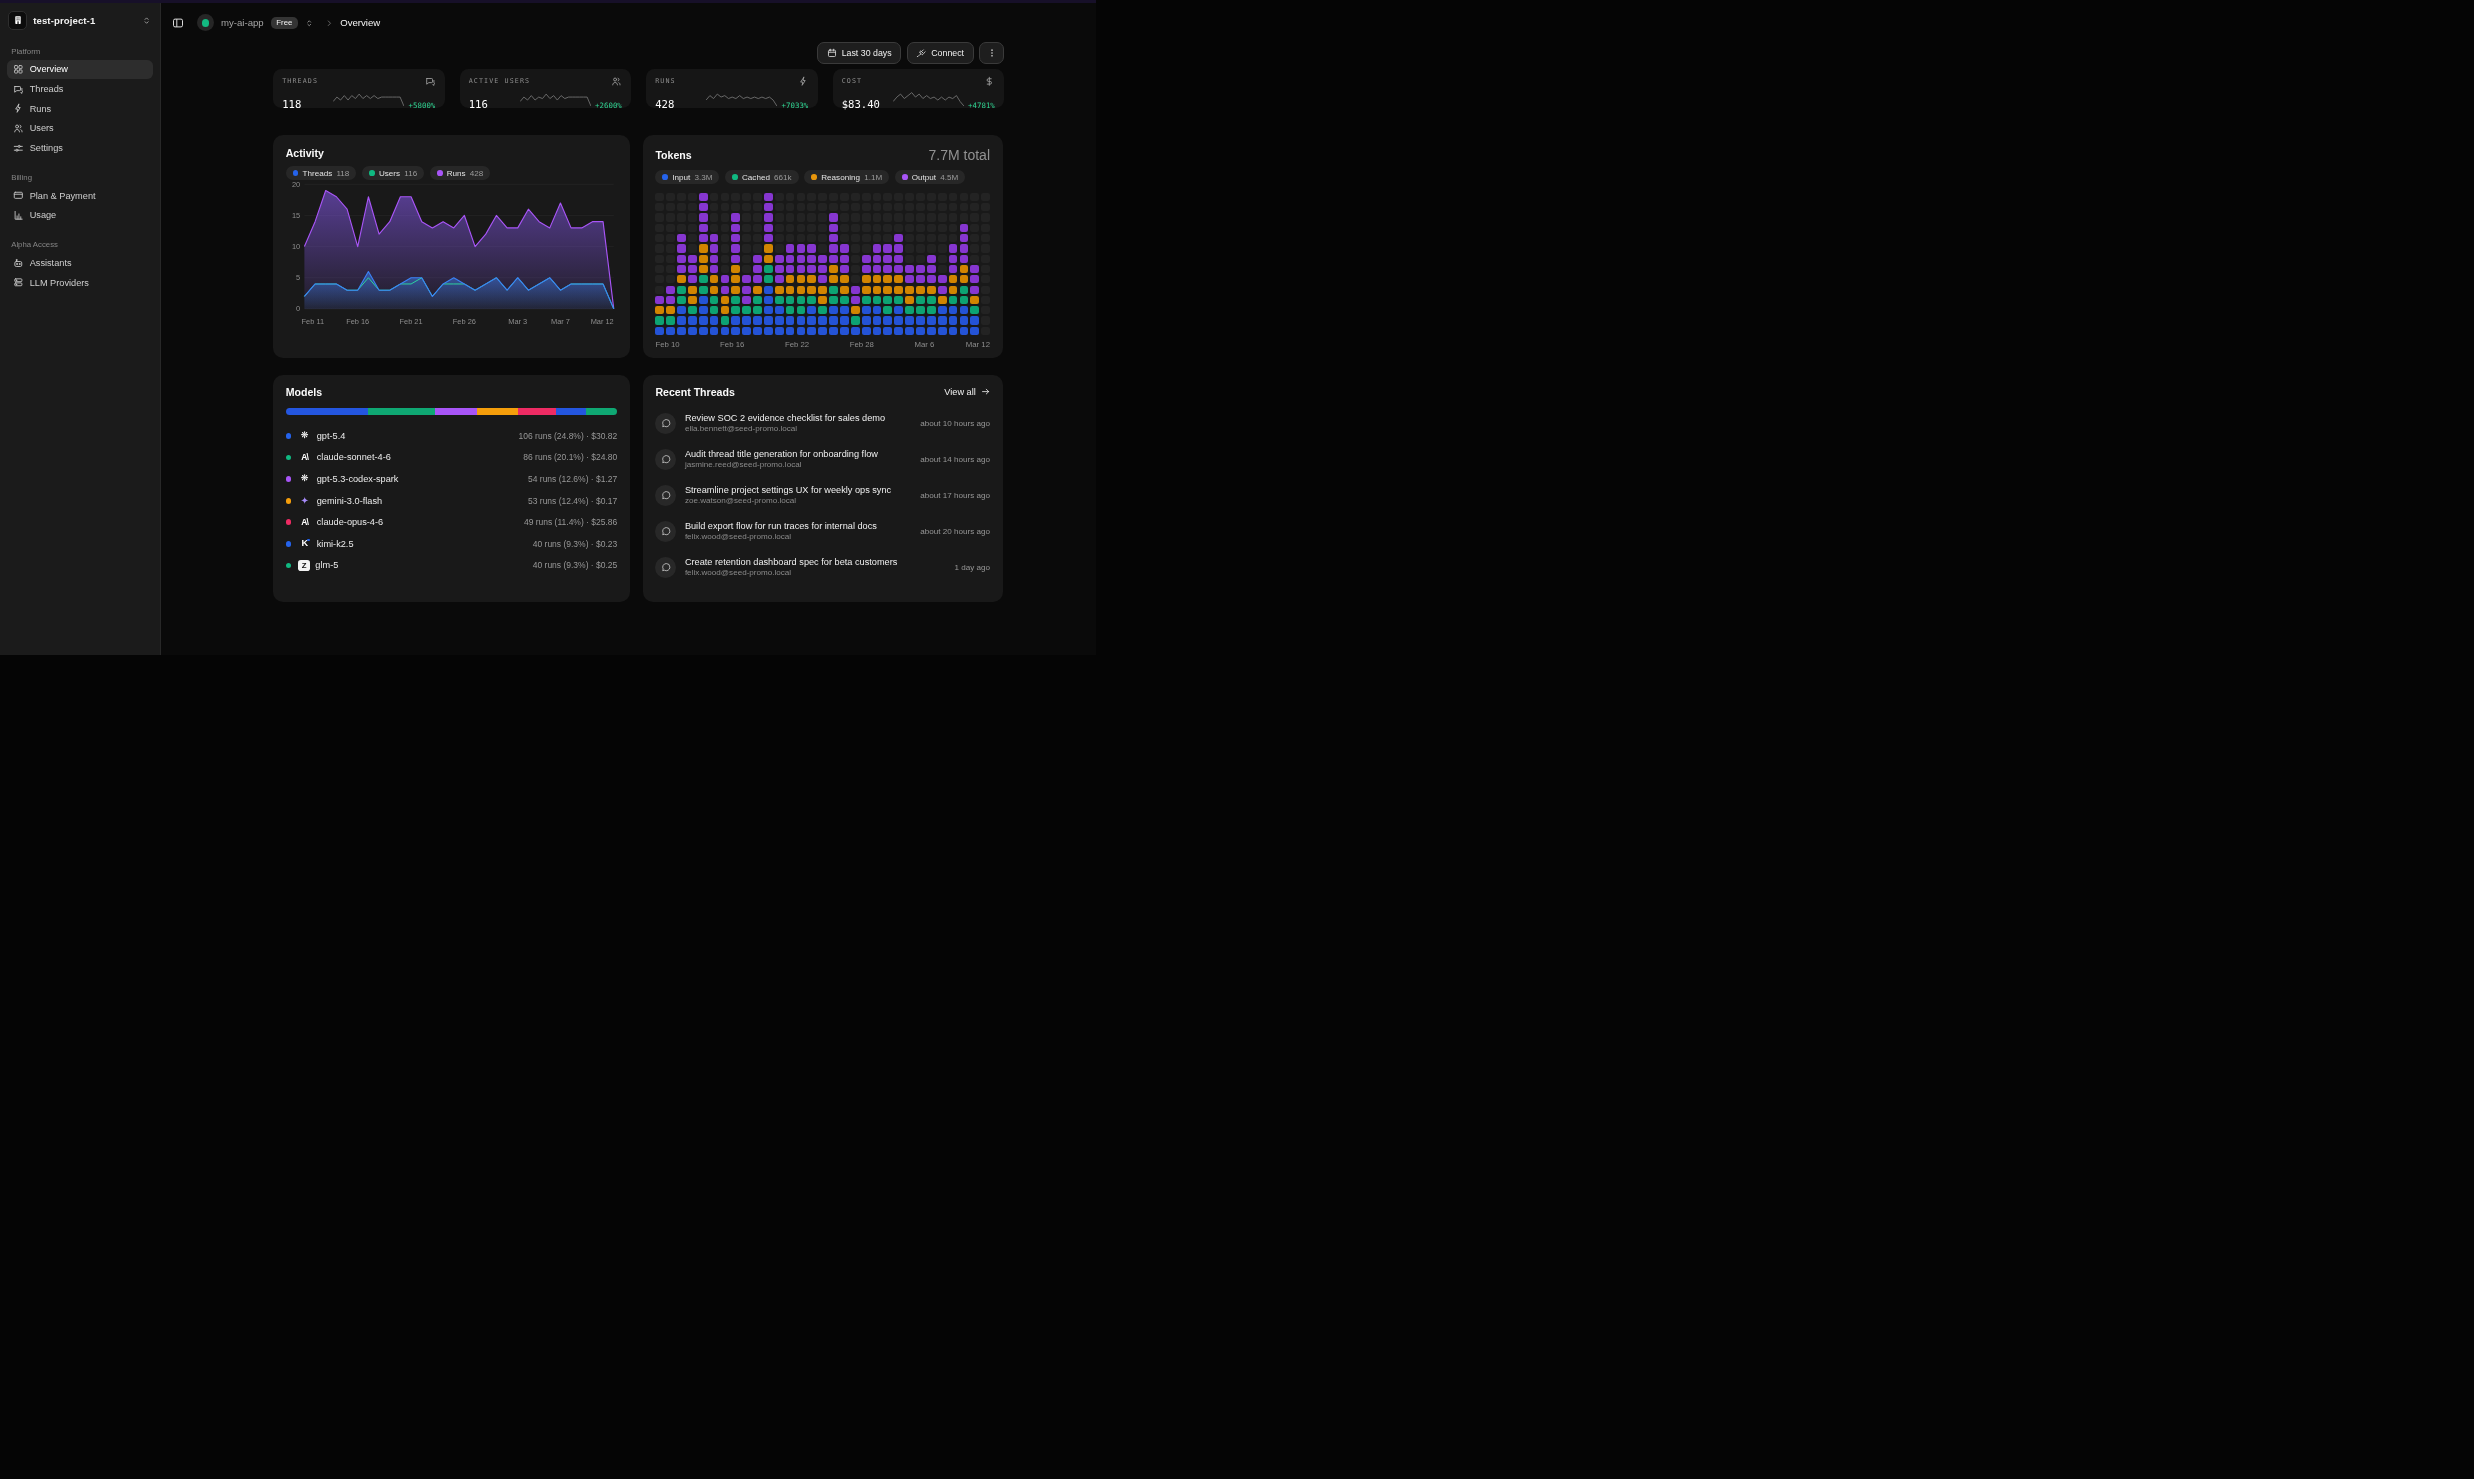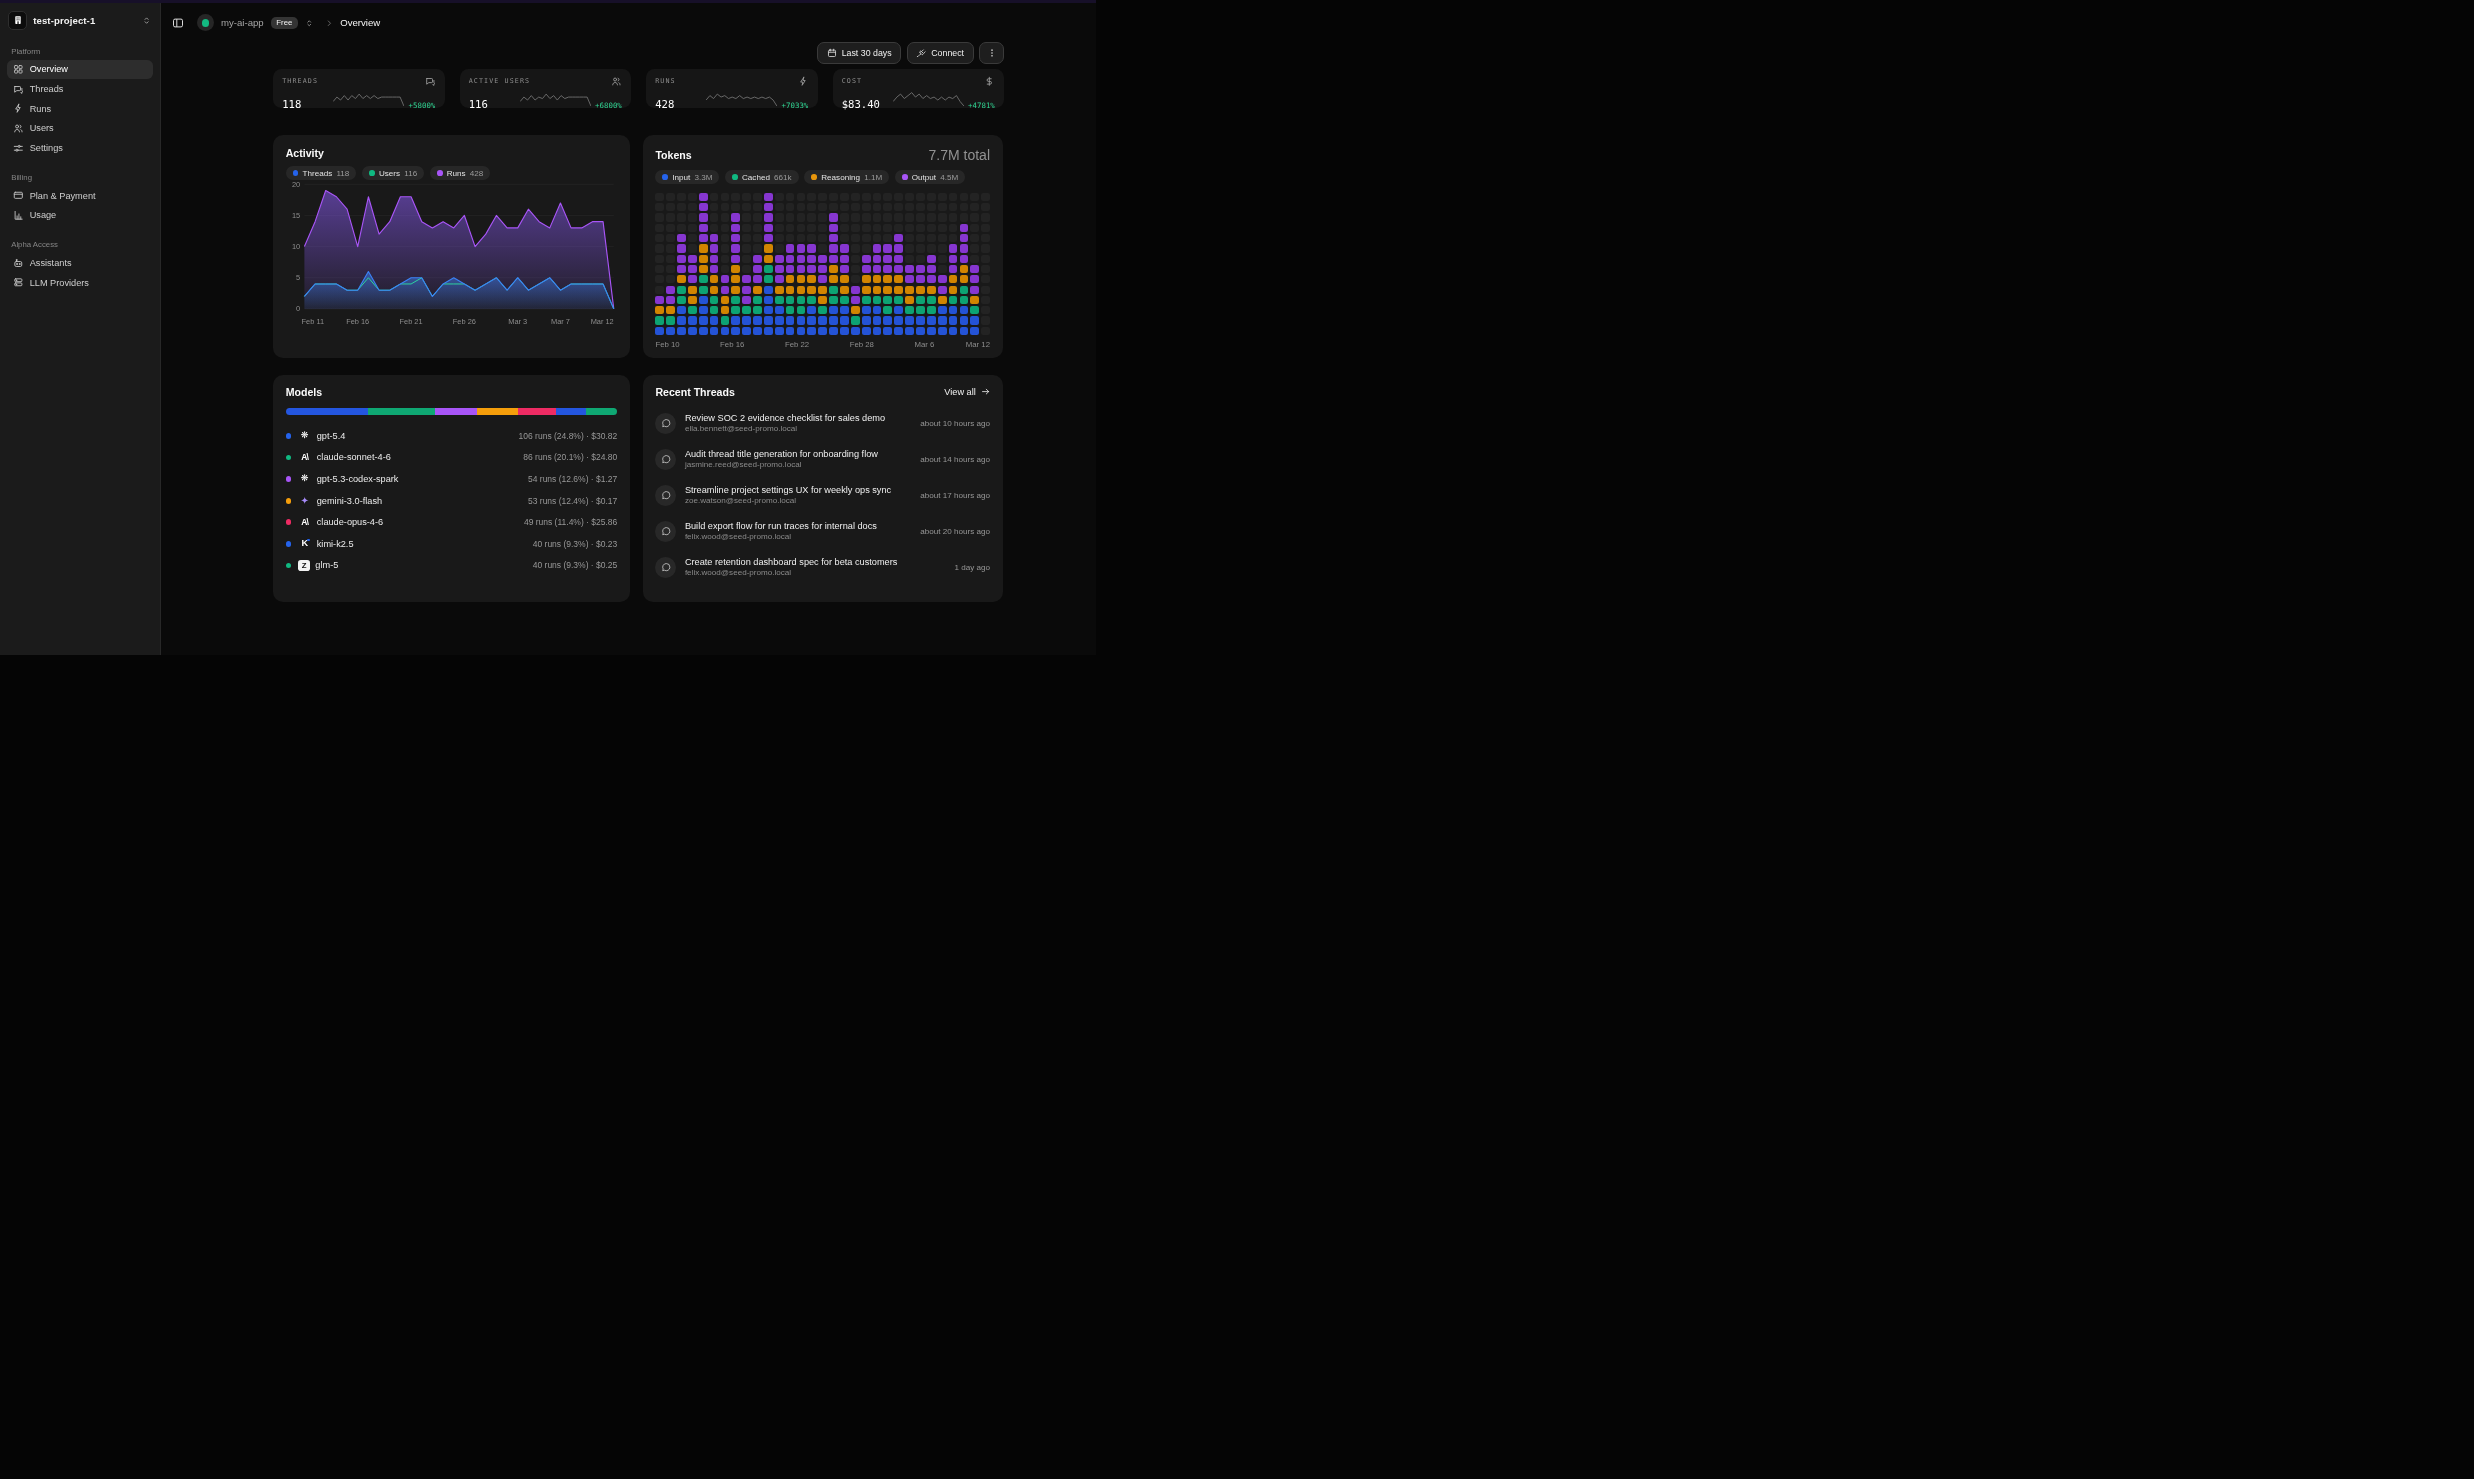--- a/index.html
+++ b/index.html
@@ -368,21 +368,21 @@
                 <path d="M10 3.1a2.1 2.1 0 0 1 0 3.9"></path>
                 <path d="M11.2 9.4c1 .5 1.6 1.4 1.6 3.2"></path>
               </svg>
             </span>
           </div>
           <div class="stat-bottom">
             <span class="stat-value">116</span>
             <span class="stat-spark"><svg width="71" height="18.4" viewBox="0 0 100 26">
                 <polyline points="0.0,17.7 5.3,11.4 10.5,15.6 15.8,9.3 21.1,15.6 26.3,11.4 31.6,13.5 36.8,7.2 42.1,13.5 47.4,9.3 52.6,15.6 57.9,9.3 63.2,13.5 68.4,11.4 73.7,11.4 78.9,11.4 84.2,11.4 89.5,11.4 94.7,11.4 100.0,24.0" fill="none" stroke="#6f6f6f" stroke-width="1.3" stroke-linejoin="round"></polyline>
               </svg></span>
-            <span class="stat-delta">+6800%</span>
+            <span class="stat-delta">+2600%</span>
           </div>
         </div>
         <div class="stat-card">
           <div class="stat-top">
             <span class="stat-label">RUNS</span>
             <span class="ic">
               <svg width="10.6" height="10.6" viewBox="0 0 15 15" fill="none" stroke="currentColor" stroke-width="1.3" stroke-linecap="round" stroke-linejoin="round">
                 <path d="M8.2 1.8 3.8 8.6h3l-1 4.6 4.4-6.8h-3l1-4.6Z"></path>
               </svg>
             </span>

